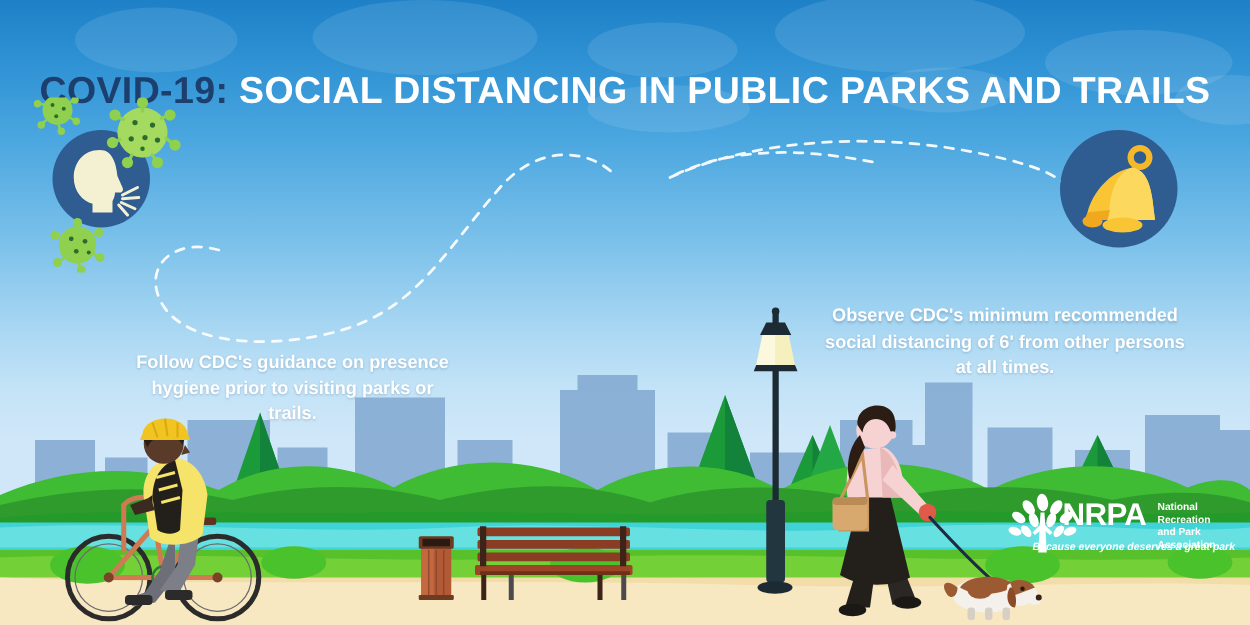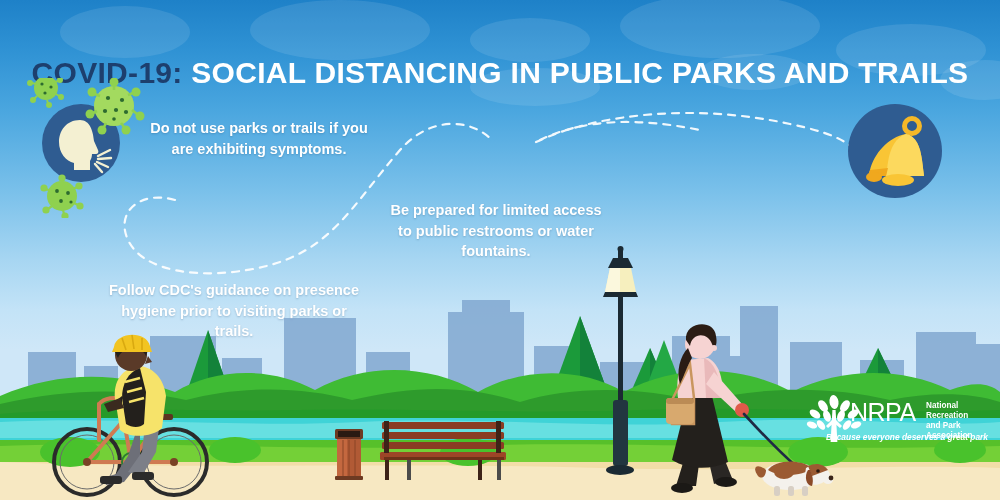--- a/index.html
+++ b/index.html
@@ -59,21 +59,21 @@
   #txt-hygiene  { left: 104px; top: 280px; width: 260px; }
   #txt-restroom { left: 384px; top: 200px; width: 224px; }
   #txt-share    { left: 608px; top: 130px; width: 238px; }
   #txt-observe  { left: 654px; top: 243px; width: 300px; }
   
   .scene { position: absolute; left: 0; top: 0; width: 1000px; height: 500px; }
   
   .logo { position: absolute; left: 800px; top: 392px; width: 194px; height: 62px; }
   .logo-wordmark {
     position: absolute; left: 50px; top: 6px;
-    font-size: 25px; font-weight: normal; color: #ffffff; letter-spacing: -.5px;
+    font-size: 25px; font-weight: bold; color: #ffffff; letter-spacing: -.5px;
   }
   .logo-sub {
     position: absolute; left: 126px; top: 9px;
     font-size: 8.2px; line-height: 1.22; color: #ffffff; font-weight: bold;
   }
   .logo-tag {
     position: absolute; left: 26px; top: 40px;
     font-size: 8.4px; color: #ffffff; font-style: italic; font-weight: bold;
   }
 </style>
@@ -202,23 +202,22 @@
     <svg viewBox="0 0 94 94" width="94" height="94">
       <circle cx="64" cy="22" r="7.5" fill="none" stroke="#f5b828" stroke-width="5"></circle>
       <path d="M58 30 C40 33 26 50 22 66 L20 72 L76 72 L74 56 C72 42 68 32 58 30 Z" fill="#f9c535"></path>
       <path d="M58 30 C48 33 42 44 40 58 L38 72 L76 72 L74 56 C72 42 68 32 58 30 Z" fill="#fcd95e"></path>
       <path d="M22 66 L20 72 L38 72 L40 64 Z" fill="#f0a81e"></path>
       <ellipse cx="26" cy="73" rx="8" ry="5" fill="#f0a81e"></ellipse>
       <ellipse cx="50" cy="76" rx="16" ry="6" fill="#f9c535"></ellipse>
     </svg>
   </div>
 
-  <div class="callout" id="txt-symptoms">Do not use parks or trails if you are exhibiting symptoms.</div>
   <div class="callout" id="txt-hygiene">Follow CDC's guidance on presence hygiene prior to visiting parks or trails.</div>
-  <div class="callout" id="txt-restroom">Be prepared for limited access to public restrooms or water fountains.</div>
+  <div class="callout" id="txt-observe">Observe CDC's minimum recommended social distancing of 6' from other persons at all times.</div>
 
   <svg class="scene" viewBox="0 0 1000 500">
 
     <g fill="#7fa6cf" opacity=".82">
       <rect x="28" y="352" width="48" height="60"></rect>
       <rect x="84" y="366" width="34" height="46"></rect>
       <rect x="150" y="336" width="66" height="76"></rect>
       <rect x="222" y="358" width="40" height="54"></rect>
       <rect x="284" y="318" width="72" height="94"></rect>
       <rect x="366" y="352" width="44" height="60"></rect>

